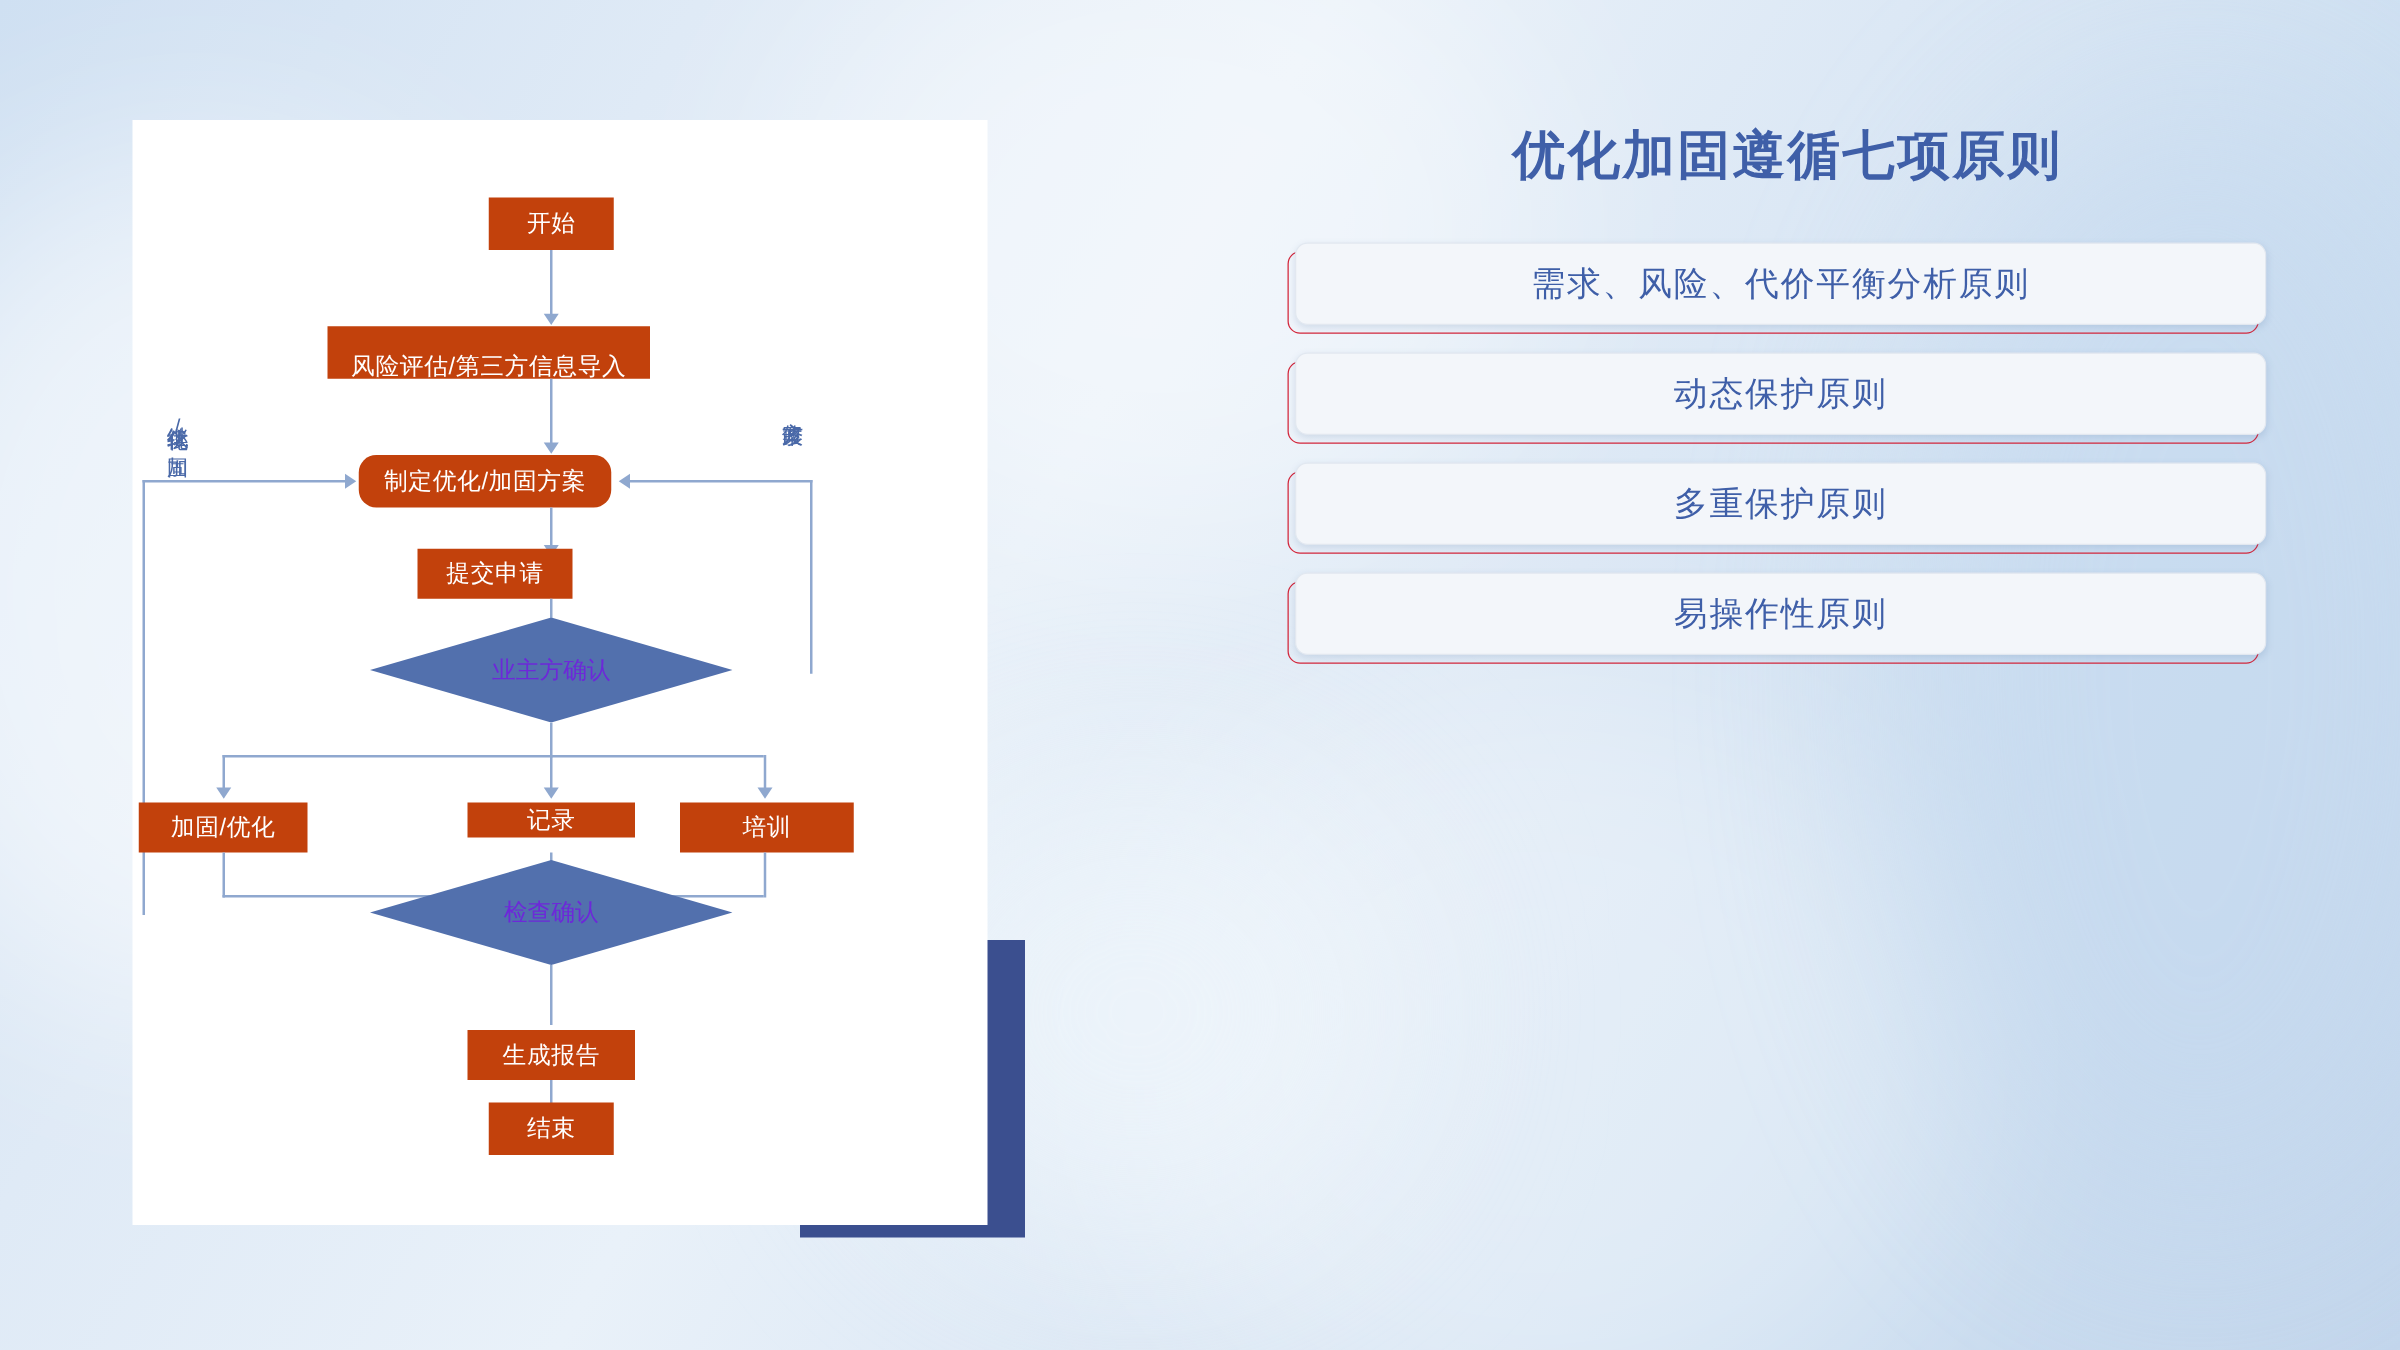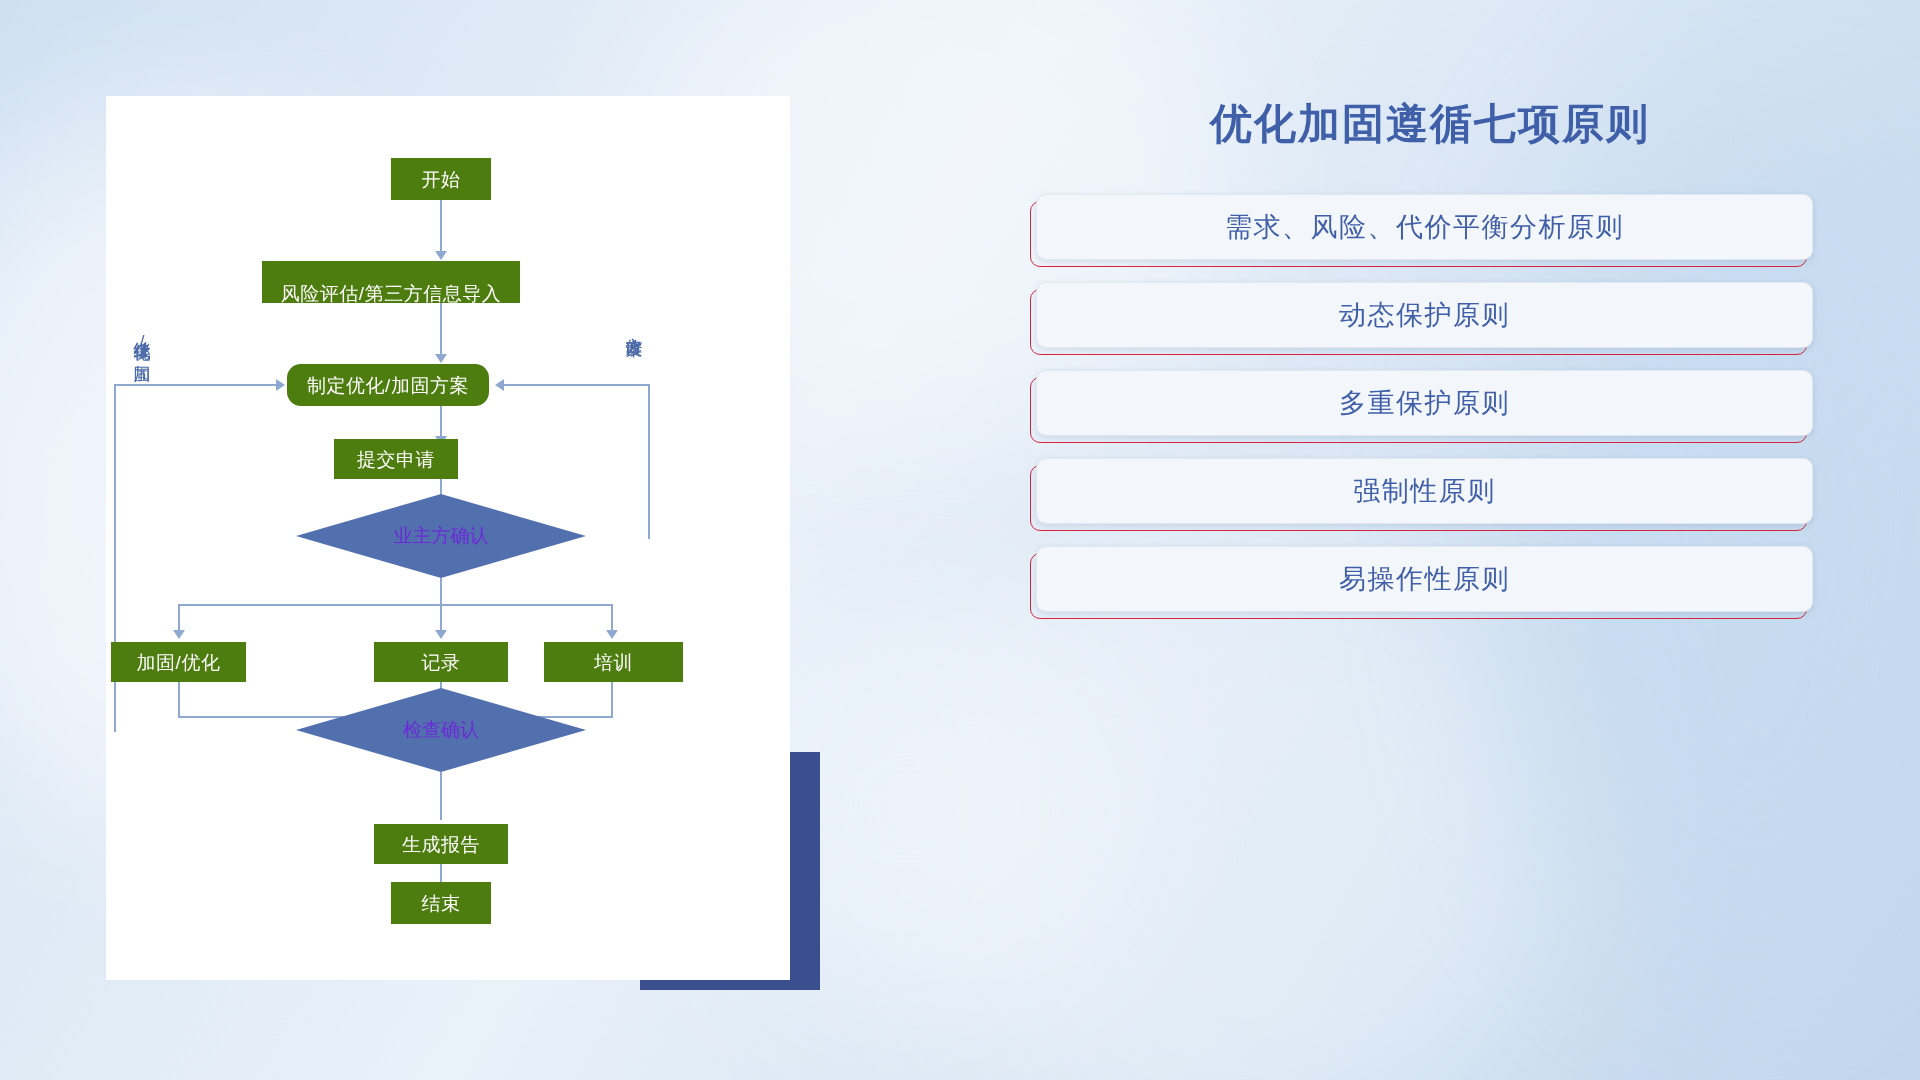--- a/index.html
+++ b/index.html
@@ -45,21 +45,21 @@
     height: 884px;
     background: #ffffff;
     z-index: 2;
   }
   .flow-inner {
     position: absolute;
     inset: 0;
   }
   .node {
     position: absolute;
-    background: #4d7c0f;
+    background: #c2410c;
     color: #ffffff;
     font-size: 19px;
     line-height: 1;
     display: flex;
     align-items: center;
     justify-content: center;
     letter-spacing: 0.5px;
     white-space: nowrap;
   }
   .diamond-wrap {
@@ -238,21 +238,21 @@
     <div class="arrow-down" style="left:67px; top:534px;"></div>
     <div class="line v-line" style="left:334px; top:508px; height:30px;"></div>
     <div class="arrow-down" style="left:329px; top:534px;"></div>
     <div class="line v-line" style="left:505px; top:508px; height:30px;"></div>
     <div class="arrow-down" style="left:500px; top:534px;"></div>
 
     <div class="node" style="left:5px; top:546px; width:135px; height:40px;">
       <span>加固/优化</span>
     </div>
 
-    <div class="node" style="left:268px; top:546px; width:134px; height:40px;">
+    <div class="node" style="left:268px; top:546px; width:134px; height:28px;">
       <span>记录</span>
     </div>
 
     <div class="node" style="left:438px; top:546px; width:139px; height:40px;">
       <span>培训</span>
     </div>
 
     <div class="line v-line" style="left:72px; top:586px; height:36px;"></div>
     <div class="line v-line" style="left:334px; top:586px; height:36px;"></div>
     <div class="line v-line" style="left:505px; top:586px; height:36px;"></div>
@@ -300,26 +300,20 @@
   </div>
 
   <div class="principle">
     <div class="bar-accent"></div>
     <div class="bar-face">
       <span class="bar-text">多重保护原则</span>
     </div>
   </div>
 
 
-  <div class="principle">
-    <div class="bar-accent"></div>
-    <div class="bar-face">
-      <span class="bar-text">强制性原则</span>
-    </div>
-  </div>
 
   <div class="principle">
     <div class="bar-accent"></div>
     <div class="bar-face">
       <span class="bar-text">易操作性原则</span>
     </div>
   </div>
 </div>
 
 </body></html>

